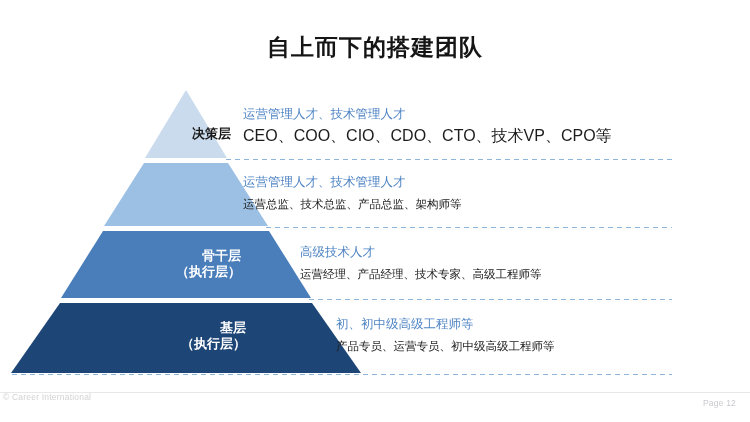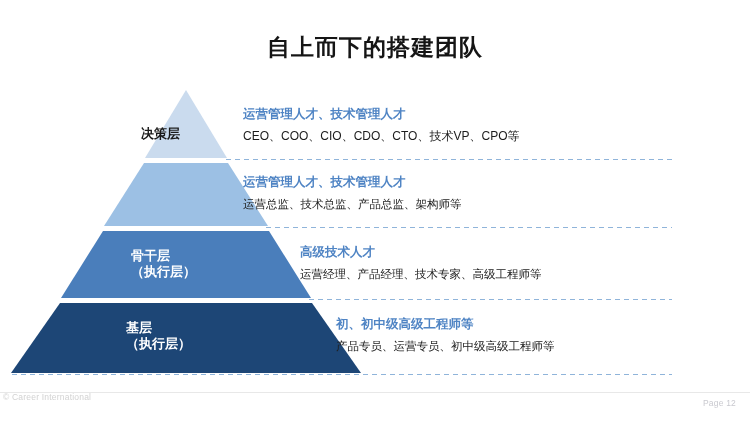--- a/index.html
+++ b/index.html
@@ -55,51 +55,51 @@
     height: 292px;
   }
 
   
   .tier-label {
     position: absolute;
     color: #ffffff;
     font-weight: bold;
     font-size: 13px;
     line-height: 16px;
-    text-align: left;
+    text-align: right;
     white-space: pre-line;
     pointer-events: none;
   }
   .tier-label.dark-text {
     color: #1a1a1a;
   }
 
   
   .tier-text {
     position: absolute;
     left: 243px;
   }
   .tier-heading {
     font-size: 12.5px;
-    font-weight: bold;
+    font-weight: normal;
     color: #4f84c4;
     line-height: 17px;
     margin-bottom: 5px;
     white-space: nowrap;
   }
   .tier-detail {
     font-size: 11.5px;
     font-weight: normal;
     color: #202020;
     line-height: 16px;
     white-space: nowrap;
   }
   .tier-detail.latin {
     font-weight: normal;
-    font-size: 12px;
+    font-size: 16px;
     color: #1c1c1c;
   }
 
   
   #footer-rule {
     position: absolute;
     left: 0;
     top: 392px;
     width: 750px;
     height: 1px;

